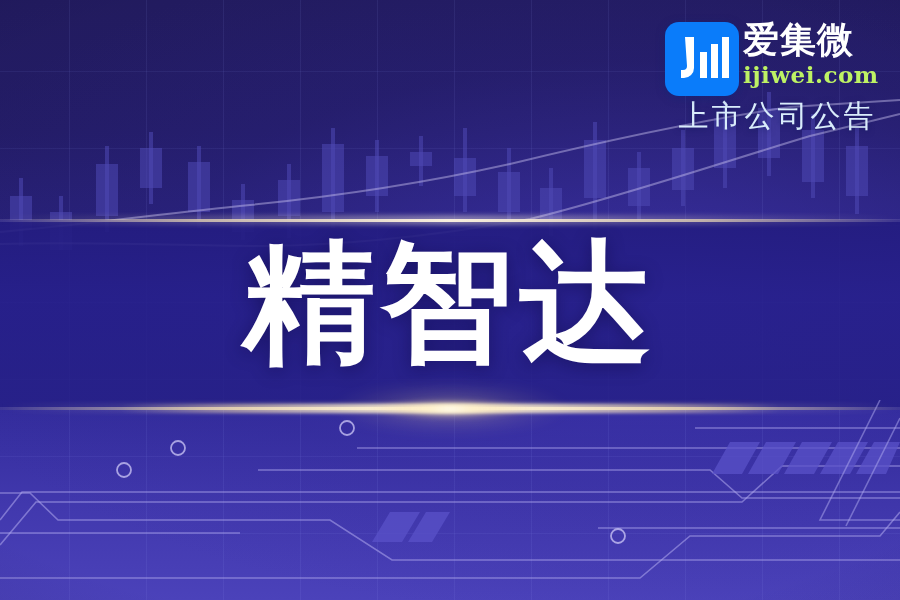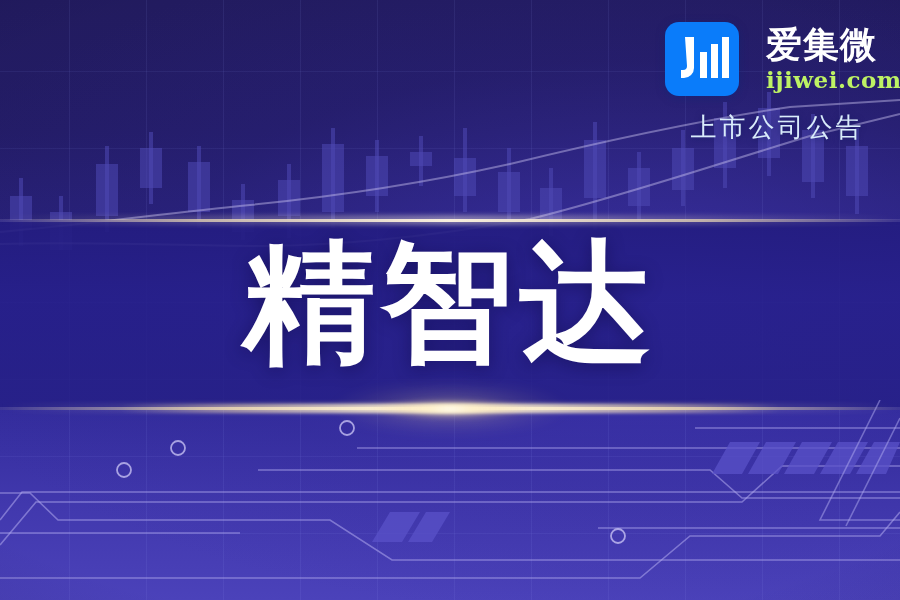--- a/index.html
+++ b/index.html
@@ -176,22 +176,22 @@
 
   
   .brand {
     position: absolute;
     left: 665px;
     top: 22px;
     width: 225px;
   }
   .brand-row {
     display: flex;
-    align-items: center;
-    gap: 27px;
+    align-items: flex-start;
+    gap: 4px;
   }
   .brand-mark {
     width: 74px;
     height: 74px;
     border-radius: 14px;
     background: #0a7cfa;
     position: relative;
     flex: 0 0 auto;
     box-shadow: 0 2px 10px rgba(0,40,120,0.35);
   }
@@ -213,24 +213,23 @@
   .brand-domain {
     font-family: "DejaVu Serif", "Liberation Serif", serif;
     font-weight: bold;
     font-size: 23px;
     color: #bef264;
     letter-spacing: 0.5px;
     margin-top: 5px;
     white-space: nowrap;
   }
   .brand-sub {
-    margin-top: 14px;
     text-align: center;
     font-family: "DejaVu Sans", "Liberation Sans", sans-serif;
-    font-size: 26px;
+    font-size: 30px;
     font-weight: normal;
     color: #d9ecfb;
     letter-spacing: 3px;
     white-space: nowrap;
     text-shadow: 0 1px 6px rgba(10,20,80,0.5);
   }
 </style>
 </head>
 <body>
 

